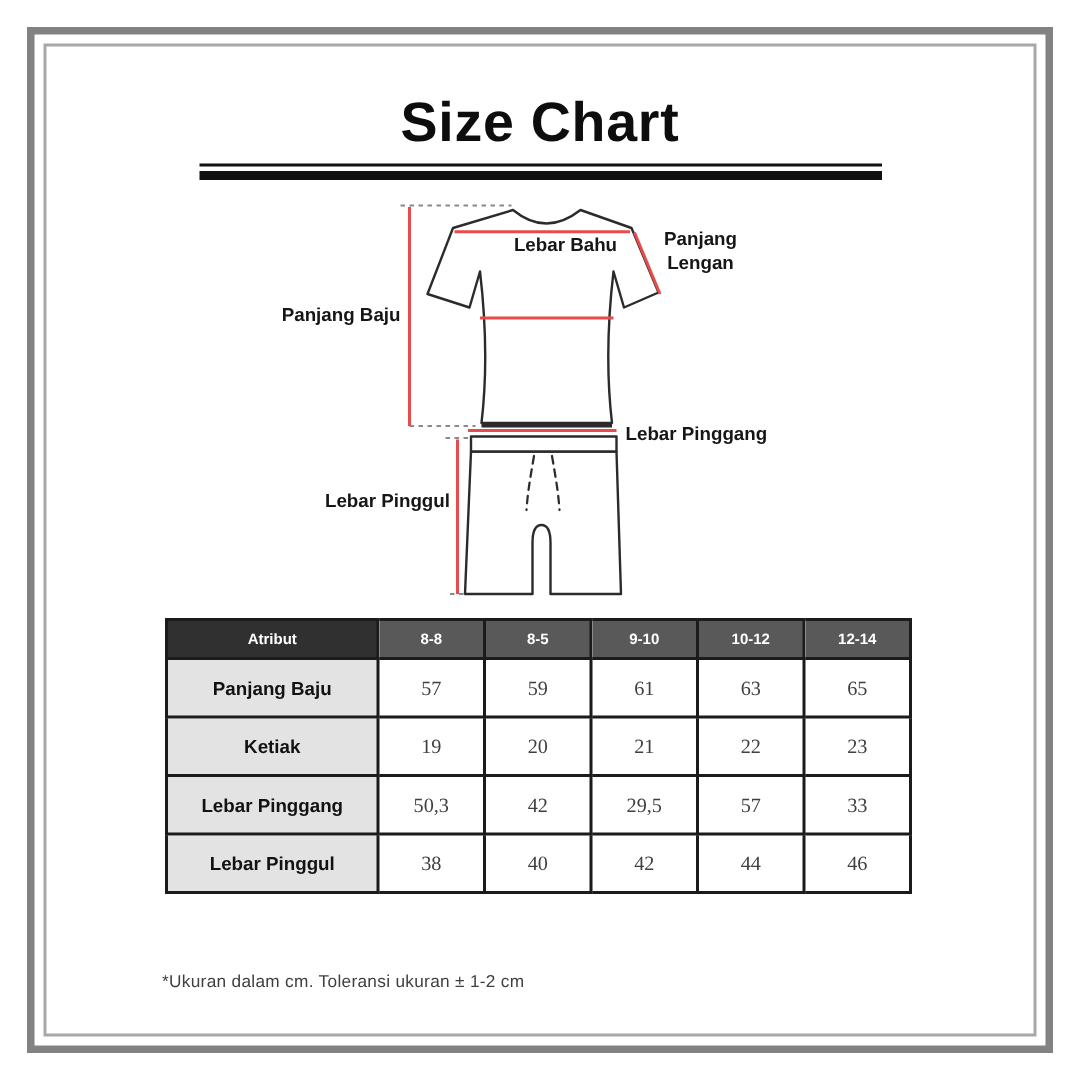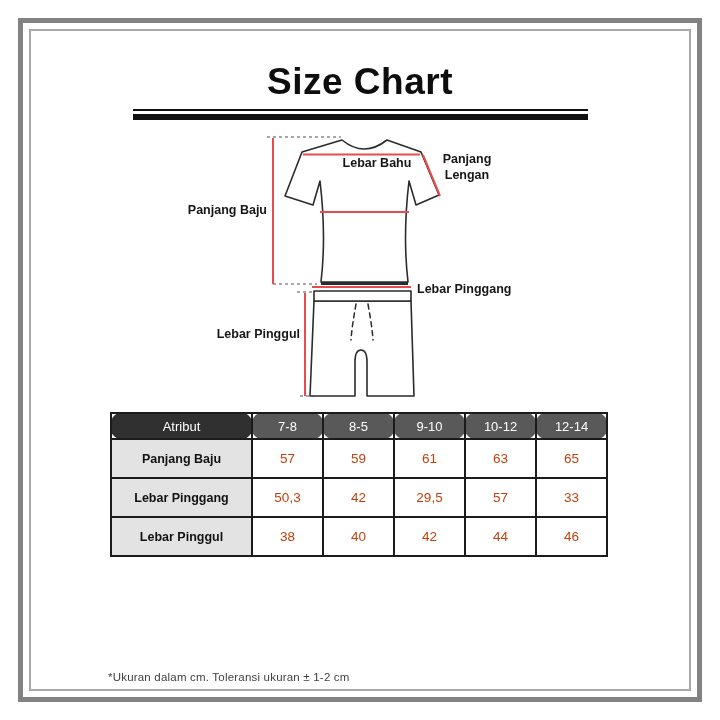--- a/index.html
+++ b/index.html
@@ -22,27 +22,27 @@
   .hemline{stroke:#2b2b2b;stroke-width:3;}
   .dash{stroke:#8a8a8a;stroke-width:1.4;stroke-dasharray:3 3;fill:none;}
   .cord{stroke:#2b2b2b;stroke-width:1.5;stroke-dasharray:5 4;fill:none;stroke-linecap:round;}
   .accent{stroke:var(--accent,#e84b4b);stroke-width:2;fill:none;}
   .dlabel{font-family:"Liberation Sans",sans-serif;font-size:12.5px;font-weight:bold;fill:#161616;}
   
   .size-table{position:absolute;left:110px;top:412px;border-collapse:collapse;table-layout:fixed;
               width:498px;}
   .size-table th,.size-table td{border:2px solid #1b1b1b;text-align:center;vertical-align:middle;
               padding:0;overflow:hidden;}
-  .size-table th{height:24px;color:#ffffff;font-size:13px;font-weight:normal;border-radius:10px;}
+  .size-table th{height:24px;color:#ffffff;font-size:10px;font-weight:bold;}
   th.attr-head{background:var(--hdr-dark,#303030);}
   th.size-head{background:var(--hdr-gray,#595959);}
   td.rowlabel{background:var(--label-bg,#e3e3e3);font-weight:bold;font-size:12.5px;color:#121212;}
-  td.val{background:#ffffff;color:#c2410c;font-size:13.5px;height:37px;}
+  td.val{background:#ffffff;color:#404040;font-size:13.5px;height:37px;font-family:Liberation Serif, serif;}
   .footnote{position:absolute;left:108px;top:649px;font-size:11.5px;color:#3f3f3f;
-            letter-spacing:.2px;margin-top:22px;}
+            letter-spacing:.2px;}
 </style>
 </head>
 <body>
 
 <div class="canvas">
 
   <div class="frame-outer"></div>
   <div class="frame-inner"></div>
 
   <h1 class="page-title">Size Chart</h1>
@@ -90,35 +90,43 @@
       <col style="width:141px">
         <col style="width:71px">
         <col style="width:71px">
       <col style="width:71px">
         <col style="width:71px">
         <col style="width:71px">
     </colgroup>
     <thead>
       <tr>
         <th class="attr-head">Atribut</th>
-        <th class="size-head">7-8</th>
+        <th class="size-head">8-8</th>
         <th class="size-head">8-5</th>
         <th class="size-head">9-10</th>
         <th class="size-head">10-12</th>
         <th class="size-head">12-14</th>
       </tr>
     </thead>
     <tbody>
       <tr>
         <td class="rowlabel">Panjang Baju</td>
         <td class="val">57</td>
         <td class="val">59</td>
         <td class="val">61</td>
         <td class="val">63</td>
         <td class="val">65</td>
+      </tr>
+      <tr>
+        <td class="rowlabel">Ketiak</td>
+        <td class="val">19</td>
+        <td class="val">20</td>
+        <td class="val">21</td>
+        <td class="val">22</td>
+        <td class="val">23</td>
       </tr>
       <tr>
         <td class="rowlabel">Lebar Pinggang</td>
         <td class="val">50,3</td>
         <td class="val">42</td>
         <td class="val">29,5</td>
         <td class="val">57</td>
         <td class="val">33</td>
       </tr>
       <tr>

